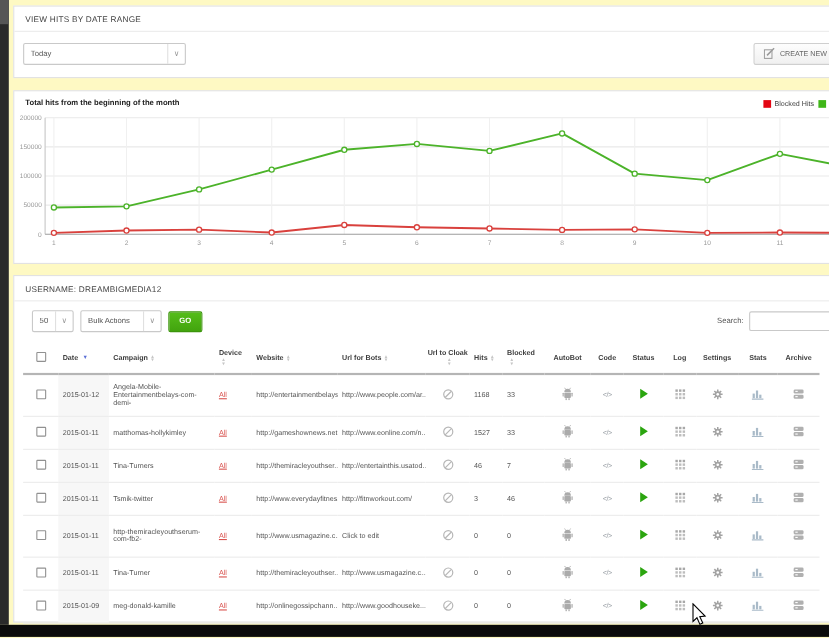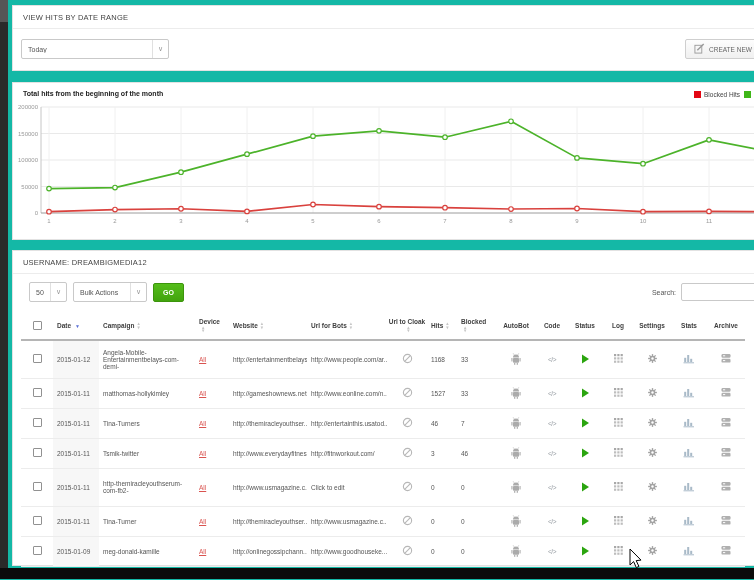--- a/index.html
+++ b/index.html
@@ -1,18 +1,18 @@
 <!DOCTYPE html>
 <html><head>
 <meta charset="utf-8">
 <style>
   * { margin:0; padding:0; box-sizing:border-box; }
   html,body { width:754px; height:580px; overflow:hidden; }
   body { font-family:"Liberation Sans", sans-serif; background:#ededed; position:relative; }
-  .screen { position:absolute; inset:0; overflow:hidden; background:#14b8a6; }
+  .screen { position:absolute; inset:0; overflow:hidden; background:#fef9c3; }
 
   
   .left-strip { position:absolute; left:0; top:0; width:8px; height:568px; background:#2a2a2a; z-index:5; }
   .left-strip .cap { position:absolute; left:0; top:0; width:8px; height:22px; background:#565656; }
   .bottom-bar { position:absolute; left:0; top:568px; width:754px; height:11px; background:#0b0b0b; z-index:6; }
 
   .panel { position:absolute; left:12px; width:788px; background:#fff; border:1px solid #e2e2e2; }
   .panel-title { font-size:7.5px; color:#444; padding:7px 10px 6px 10px; border-bottom:1px solid #ececec; letter-spacing:.2px; }
 
   

